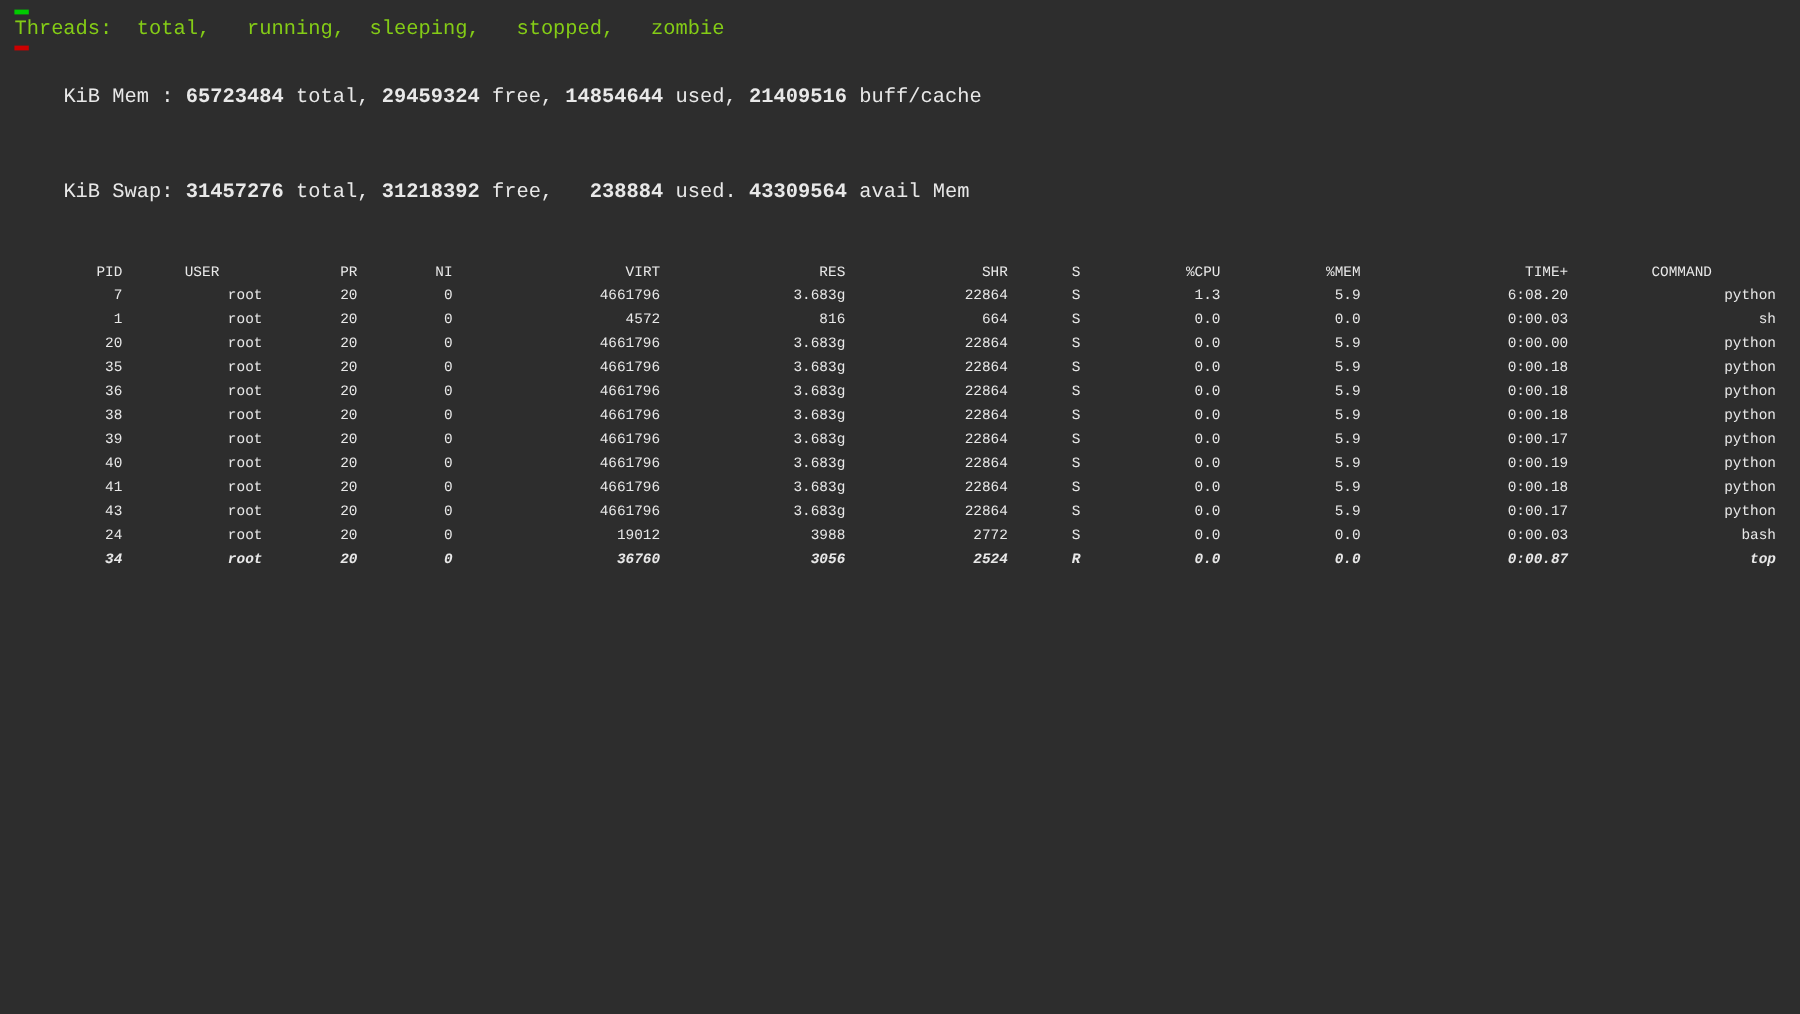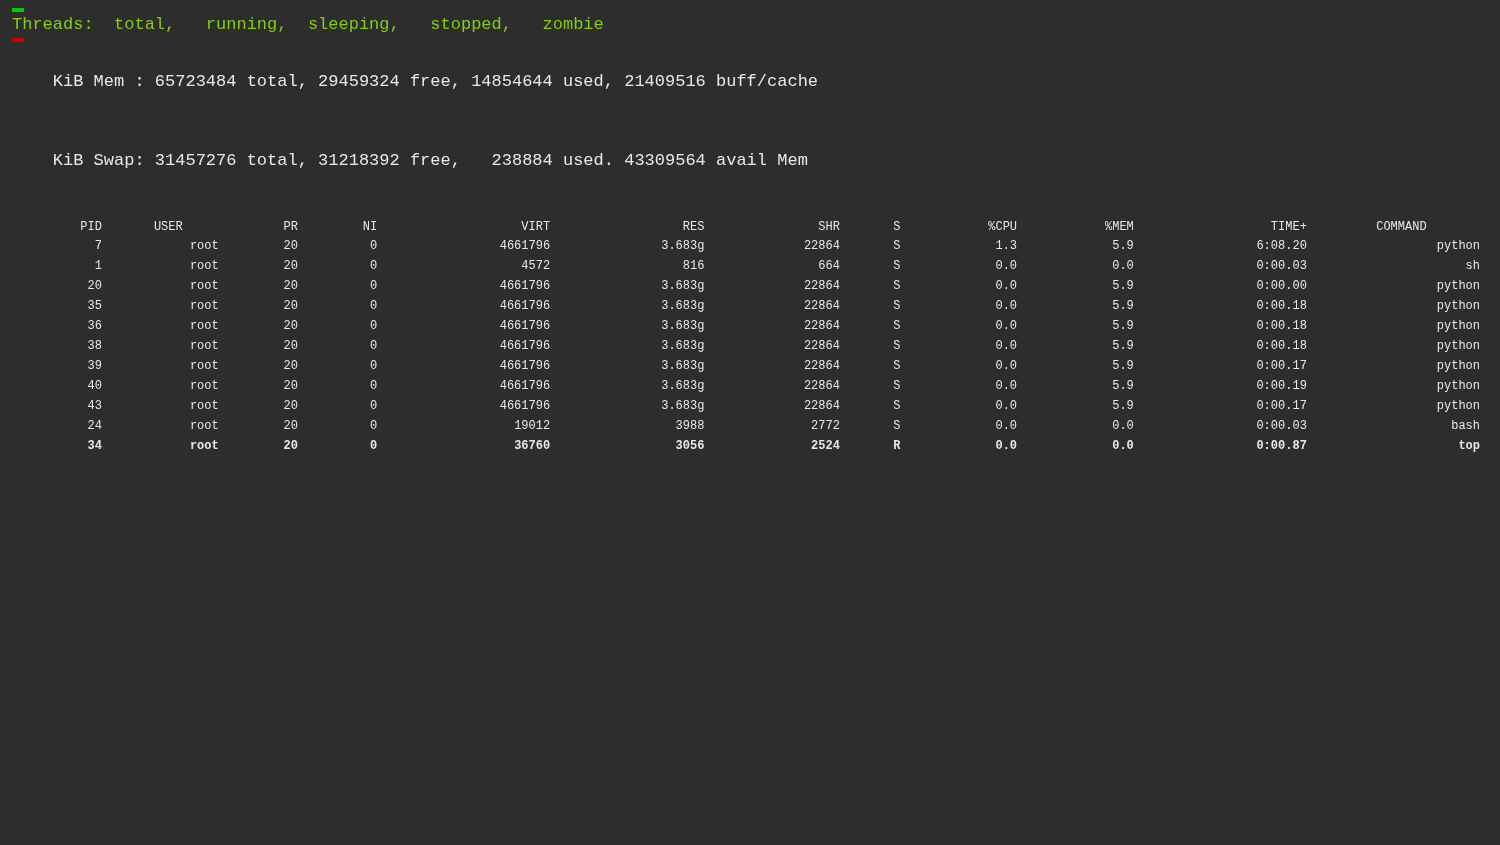--- a/index.html
+++ b/index.html
@@ -39,21 +39,21 @@
     }
 
     .red-box {
       border: 2px solid #cc0000;
       padding: 0 4px;
       display: inline-block;
       color: #e8e8e8;
     }
 
     .bold {
-      font-weight: normal;
+      font-weight: bold;
     }
 
     .process-table {
       width: 100%;
       border-collapse: collapse;
       margin-top: 18px;
       font-family: 'Courier New', Courier, monospace;
       font-size: 12px;
     }
 
@@ -77,20 +77,21 @@
       white-space: nowrap;
       line-height: 1.5;
     }
 
     .process-table td.left {
       text-align: right;
     }
 
     .process-table tr.bold-row td {
       font-weight: bold;
+      font-style: italic;
     }
 
     .stats-line {
       white-space: pre;
       line-height: 1.55;
       color: #e8e8e8;
     }
   </style>
 </head>
 <body>
@@ -241,20 +242,34 @@
           <td>4661796</td>
           <td>3.683g</td>
           <td>22864</td>
           <td>S</td>
           <td>0.0</td>
           <td>5.9</td>
           <td>0:00.19</td>
           <td class="left">python</td>
         </tr>
         <tr>
+          <td>41</td>
+          <td class="left">root</td>
+          <td>20</td>
+          <td>0</td>
+          <td>4661796</td>
+          <td>3.683g</td>
+          <td>22864</td>
+          <td>S</td>
+          <td>0.0</td>
+          <td>5.9</td>
+          <td>0:00.18</td>
+          <td class="left">python</td>
+        </tr>
+        <tr>
           <td>43</td>
           <td class="left">root</td>
           <td>20</td>
           <td>0</td>
           <td>4661796</td>
           <td>3.683g</td>
           <td>22864</td>
           <td>S</td>
           <td>0.0</td>
           <td>5.9</td>

